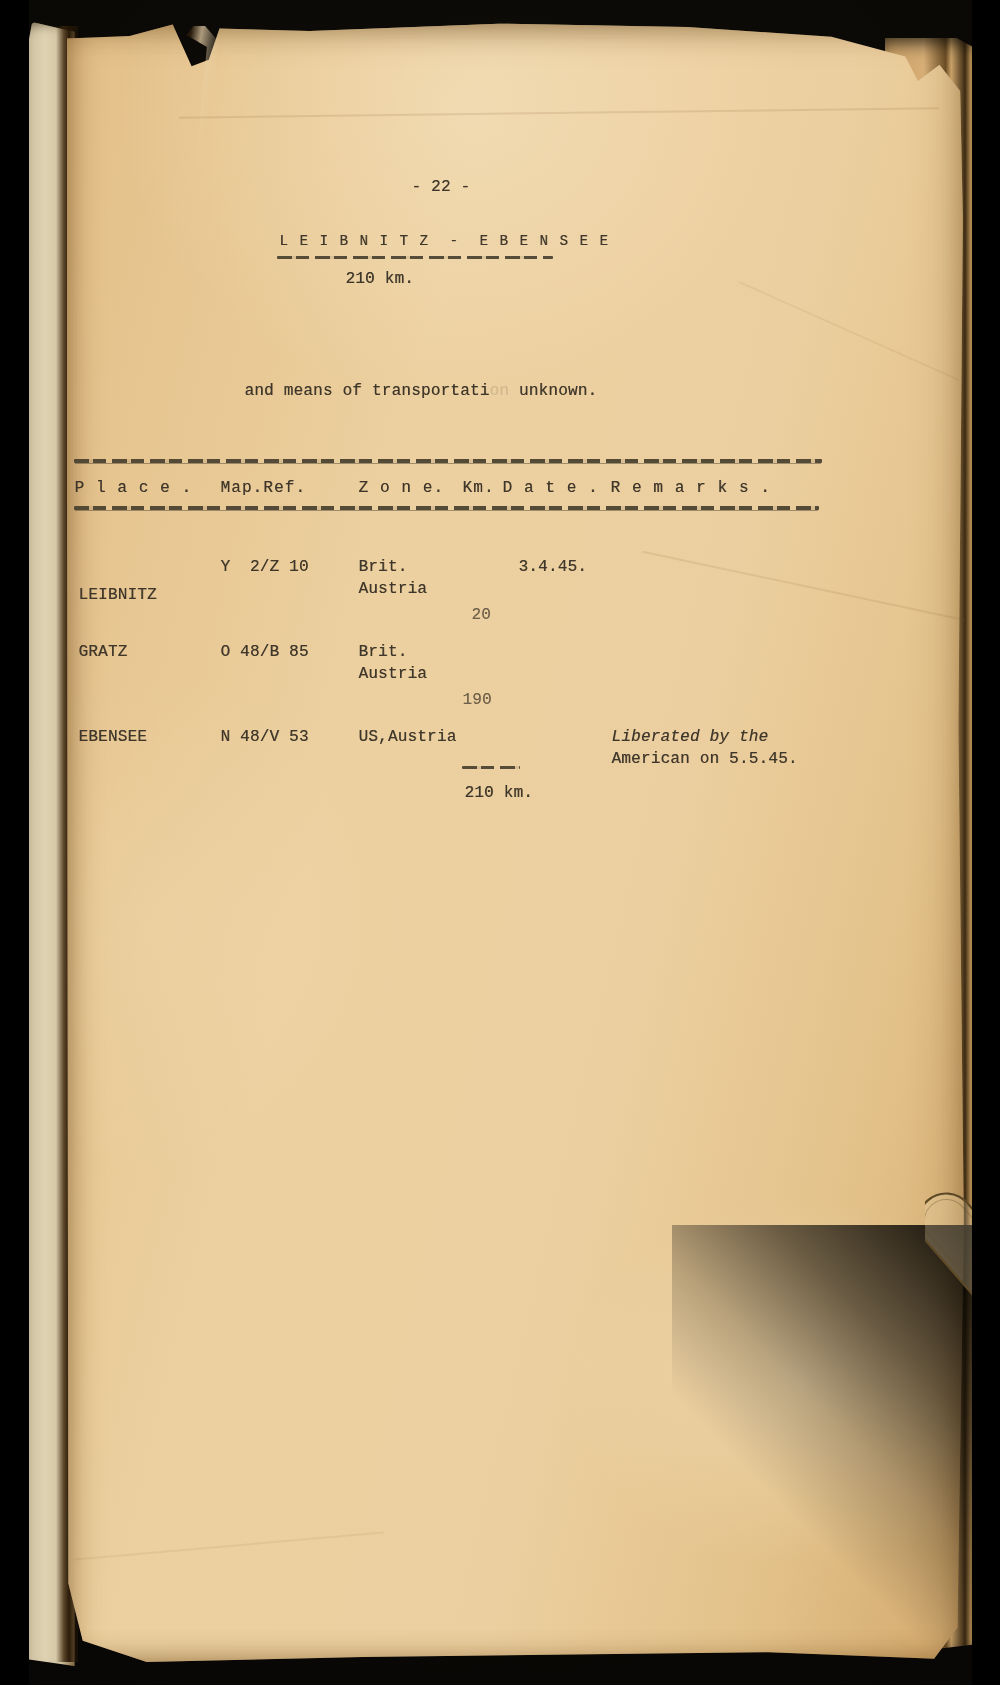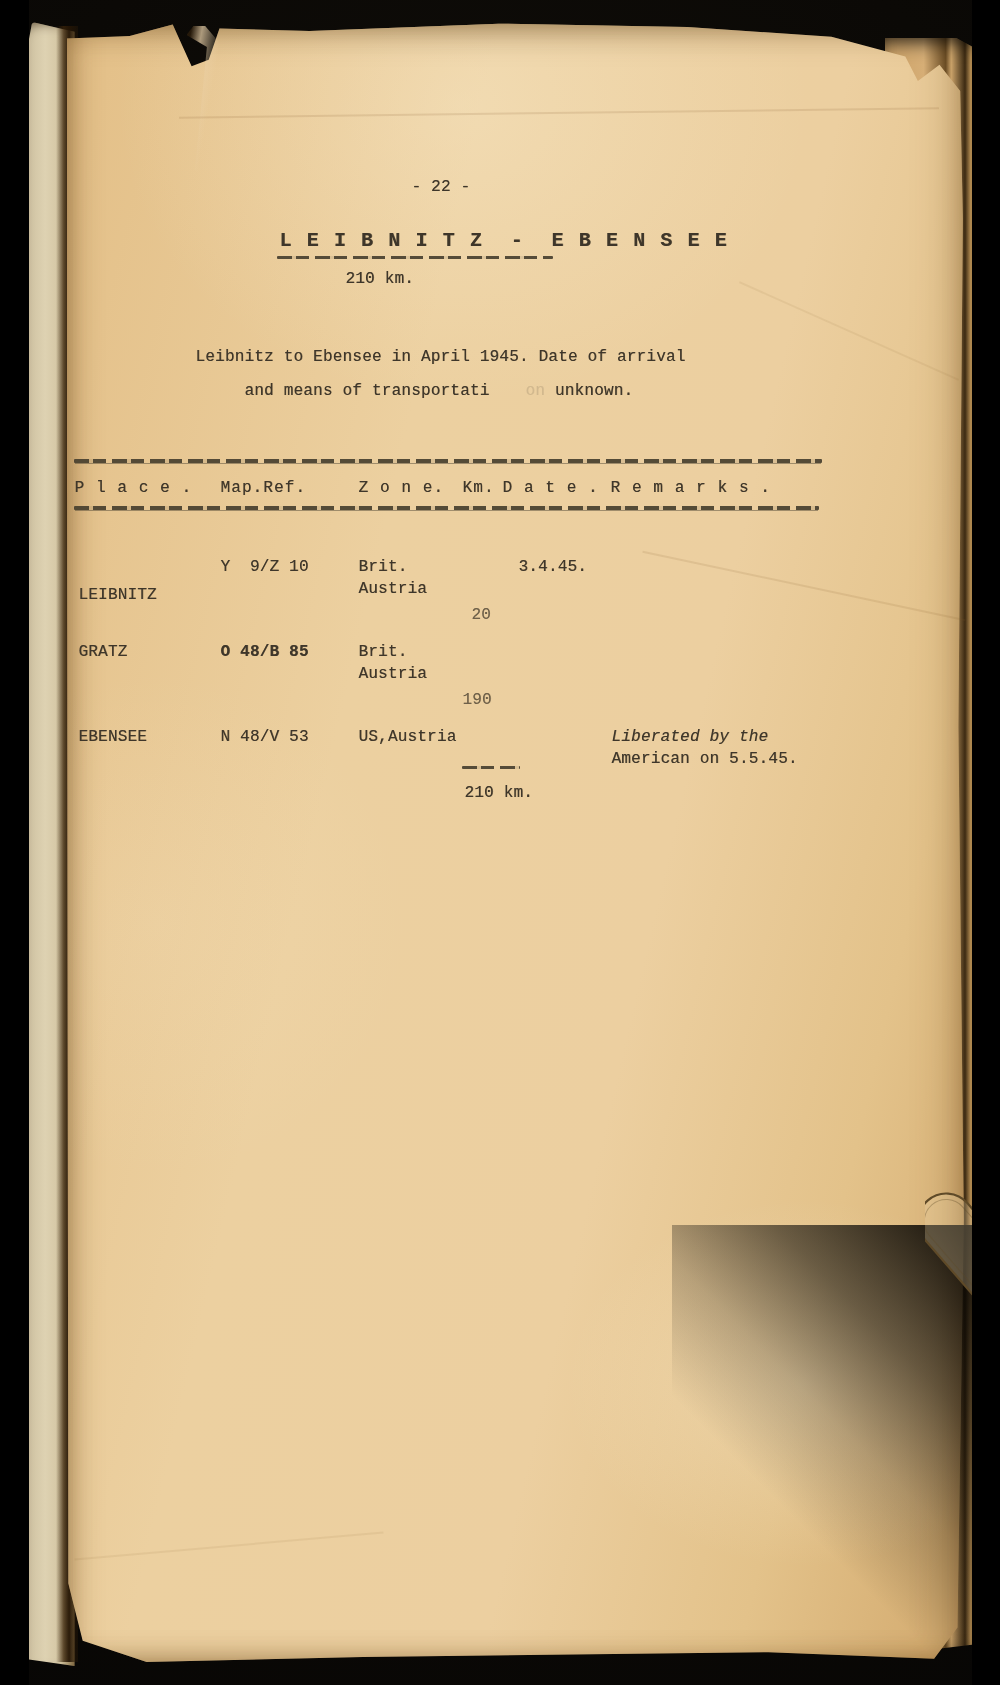--- a/index.html
+++ b/index.html
@@ -83,21 +83,21 @@
     text-shadow:.4px .4px .5px rgba(55,45,30,.55);
     letter-spacing:.2px;
   }
   .ink.light{color:#6e6049;text-shadow:.3px .3px .4px rgba(90,76,55,.4);}
   .dashline{
     position:absolute;height:3px;
     background:repeating-linear-gradient(90deg,#48402f 0 15px,rgba(72,64,47,.12) 15px 19px,#48402f 19px 32px,rgba(72,64,47,0) 32px 38px);
     border-radius:1px;opacity:.92;
   }
   .dashline.thick{height:4px;box-shadow:0 2px 0 -1px rgba(72,64,47,.5);}
-  .title-txt{font-size:20px;font-weight:bold;letter-spacing:1.6px;}
+  .title-txt{font-size:14px;font-weight:normal;letter-spacing:1.6px;}
   .hdr{letter-spacing:1.1px;}
 </style>
 </head>
 <body>
 
 <div class="scan">
 
   <div class="left-page-edge"></div>
   <div class="gutter-shadow"></div>
   <div class="page-stack"></div>
@@ -110,46 +110,45 @@
   <div class="crease c3"></div>
   <div class="crease c4"></div>
 
   <div class="ink" style="left:383px;top:176px;">- 22 -</div>
 
   <div class="ink title-txt" style="left:251px;top:230px;">L E I B N I T Z  -  E B E N S E E</div>
   <div class="dashline" style="left:248px;top:256px;width:276px;"></div>
 
   <div class="ink" style="left:317px;top:268px;">210 km.</div>
 
-  <div class="ink" style="left:167px;top:346px;">Leibnitz to Ebensee in April 1945. Date of arrival</div>
-  <div class="ink" style="left:216px;top:380px;"><span>and means of transportati</span><span style="opacity:.15;margin-left:36px;">on</span><span> unknown.</span></div>
+  <div class="ink" style="left:216px;top:380px;"><span>and means of transportati</span><span style="opacity:.15;">on</span><span> unknown.</span></div>
 
   <div class="dashline thick" style="left:45px;top:459px;width:748px;"></div>
 
   <div class="ink hdr" style="left:46px;top:477px;">P l a c e .</div>
   <div class="ink hdr" style="left:192px;top:477px;">Map.Ref.</div>
   <div class="ink hdr" style="left:330px;top:477px;">Z o n e.</div>
   <div class="ink hdr" style="left:434px;top:477px;">Km.</div>
   <div class="ink hdr" style="left:474px;top:477px;">D a t e .</div>
   <div class="ink hdr" style="left:582px;top:477px;">R e m a r k s .</div>
 
   <div class="dashline thick" style="left:45px;top:506px;width:745px;"></div>
 
   <div>
     <div class="ink" style="left:50px;top:584px;">LEIBNITZ</div>
-    <div class="ink" style="left:192px;top:556px;">Y  9/Z 10</div>
+    <div class="ink" style="left:192px;top:556px;">Y  2/Z 10</div>
     <div class="ink" style="left:330px;top:556px;">Brit.</div>
     <div class="ink" style="left:330px;top:578px;">Austria</div>
     <div class="ink" style="left:490px;top:556px;">3.4.45.</div>
   </div>
   <div class="ink light" style="left:443px;top:604px;">20</div>
 
   <div>
     <div class="ink" style="left:50px;top:641px;text-align:right;">GRATZ</div>
-    <div class="ink" style="left:192px;top:641px;font-weight:bold;">O 48/B 85</div>
+    <div class="ink" style="left:192px;top:641px;">O 48/B 85</div>
     <div class="ink" style="left:330px;top:641px;">Brit.</div>
     <div class="ink" style="left:330px;top:663px;">Austria</div>
   </div>
   <div class="ink light" style="left:434px;top:689px;">190</div>
 
   <div>
     <div class="ink" style="left:50px;top:726px;">EBENSEE</div>
     <div class="ink" style="left:192px;top:726px;">N 48/V 53</div>
     <div class="ink" style="left:330px;top:726px;">US,Austria</div>
     <div class="ink" style="left:583px;top:726px;font-style:italic;">Liberated by the</div>

